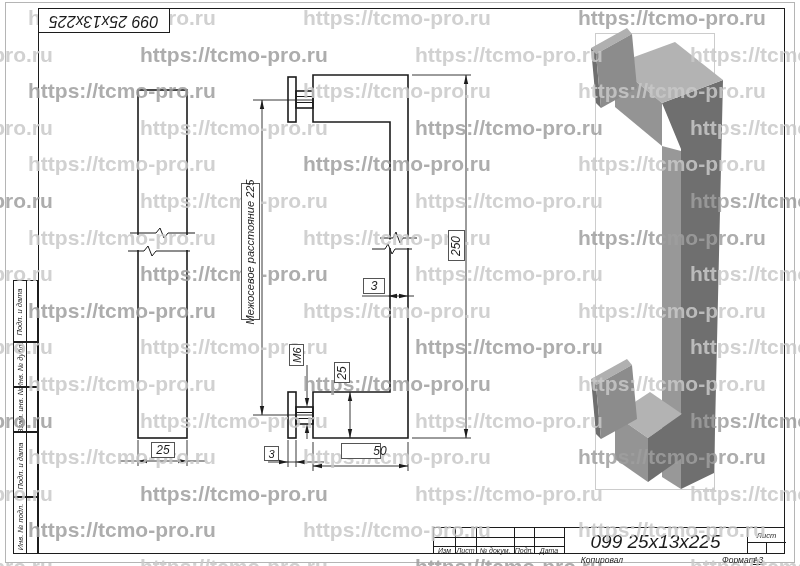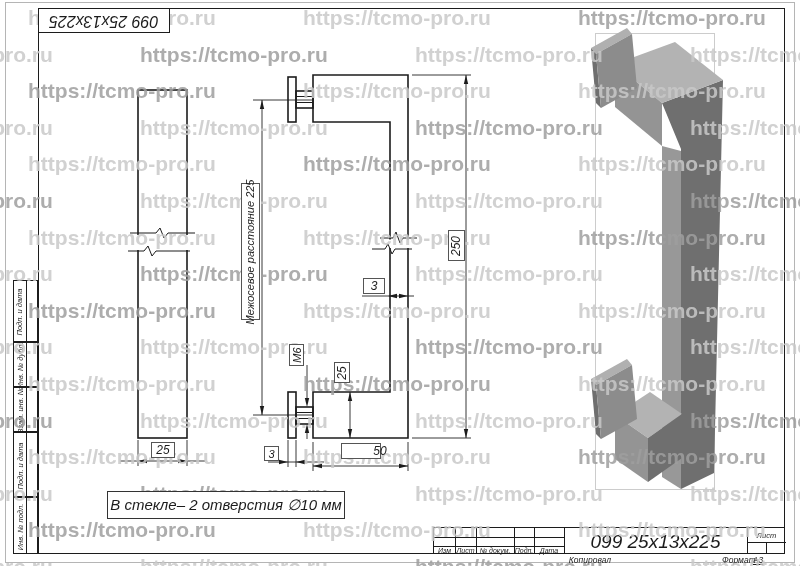--- a/index.html
+++ b/index.html
@@ -178,23 +178,20 @@
   <div class="abs dim" style="left:264px;top:446px;width:15px;height:15px;font-size:11px;">
     <span>3</span>
     </div>
   <div class="abs dim" style="left:341px;top:443px;width:23px;height:16px;padding-left:38px;">
     <span>50</span>
     </div>
   <div class="abs dim" style="left:151px;top:442px;width:24px;height:16px;">
     <span>25</span>
     </div>
 
-  <div class="abs note-box">
-    <span>В стекле– 2 отверстия ∅10 мм</span>
-  </div>
 
   <div class="abs tblock">
     <div class="vln" style="left:21px;"></div>
     <div class="vln" style="left:42px;"></div>
     <div class="vln" style="left:80px;"></div>
     <div class="vln" style="left:100px;"></div>
     <div class="vln" style="left:130px;"></div>
     <div class="vln" style="left:313px;"></div>
     <div class="hln" style="left:0;width:130px;top:9px;"></div>
     <div class="hln" style="left:0;width:130px;top:18px;"></div>
@@ -202,21 +199,21 @@
     <div class="vln" style="left:332px;top:14px;"></div>
     <div class="tb-col" style="left:0;width:21px;">Изм</div>
     <div class="tb-col" style="left:21px;width:21px;">Лист</div>
     <div class="tb-col" style="left:42px;width:38px;">№ докум.</div>
     <div class="tb-col" style="left:80px;width:20px;">Подп.</div>
     <div class="tb-col" style="left:100px;width:30px;">Дата</div>
     <div class="tb-title">099 25x13x225</div>
     <div class="tb-sheet">Лист</div>
   </div>
 
-  <div class="abs underrow" style="left:560px;top:555px;width:60px;text-align:center;">Копировал</div>
+  <div class="abs underrow" style="left:572px;top:555px;width:60px;text-align:center;">Копировал</div>
   <div class="abs underrow" style="left:722px;top:555px;width:42px;text-align:left;">Формат</div>
   <div class="abs underrow" style="left:750px;top:555px;width:16px;text-align:center;text-decoration:underline;">А3</div>
 
   <div class="abs wm-layer">
       <span class="wm" style="left: 28px; top: 6px; color: rgb(201, 201, 201);">https://tcmo-pro.ru</span>
       <span class="wm" style="left: 303px; top: 6px; color: rgb(201, 201, 201);">https://tcmo-pro.ru</span>
       <span class="wm" style="left: 578px; top: 6px; color: rgb(159, 159, 159);">https://tcmo-pro.ru</span>
       <span class="wm" style="left: -135px; top: 42.6px; color: rgb(201, 201, 201);">https://tcmo-pro.ru</span>
       <span class="wm" style="left: 140px; top: 42.6px; color: rgb(159, 159, 159);">https://tcmo-pro.ru</span>
       <span class="wm" style="left: 415px; top: 42.6px; color: rgb(201, 201, 201);">https://tcmo-pro.ru</span>

